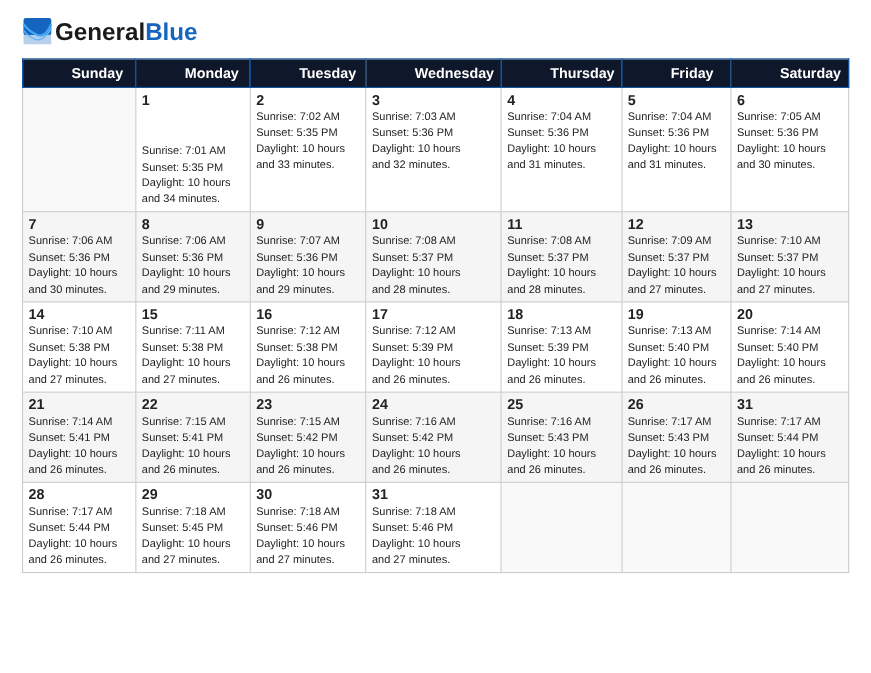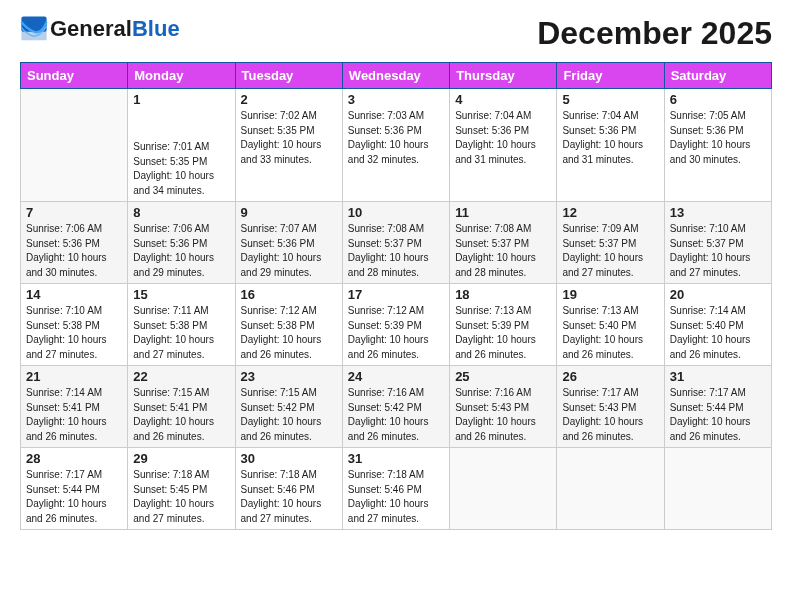--- a/index.html
+++ b/index.html
@@ -87,21 +87,22 @@
       color: #222;
       line-height: 1.45;
     }
     tr:nth-child(even) td {
       background: #f5f5f5;
     }
     tr:nth-child(odd) td {
       background: #fff;
     }
     .calendar thead tr th {
-      background: #d946ef;
+      background: #0f172a;
+      padding-left: 44px;
     }
   </style>
 </head>
 <body>
 
 <div class="page">
   <div class="header">
     <div class="logo">
       <svg class="logo-icon" viewBox="0 0 40 40">
         <rect x="2" y="2" width="36" height="22" rx="3" fill="#1565c0"></rect>
@@ -109,21 +110,20 @@
         <path d="M 38 10 Q 30 28 20 24 Q 10 20 2 10" fill="none" stroke="#42a5f5" stroke-width="3"></path>
         <path d="M 38 16 Q 28 32 18 30 Q 8 26 2 18" fill="none" stroke="#64b5f6" stroke-width="2"></path>
       </svg>
       <div>
         <div class="logo-text">
           <span>General</span><span class="blue">Blue</span>
         </div>
       </div>
     </div>
     <div class="title-area">
-      <div class="month-title">December 2025</div>
     </div>
   </div>
 
   <table class="calendar">
     <thead>
       <tr>
       <th>Sunday</th>
           <th>Monday</th>
           <th>Tuesday</th>
           <th>Wednesday</th>

